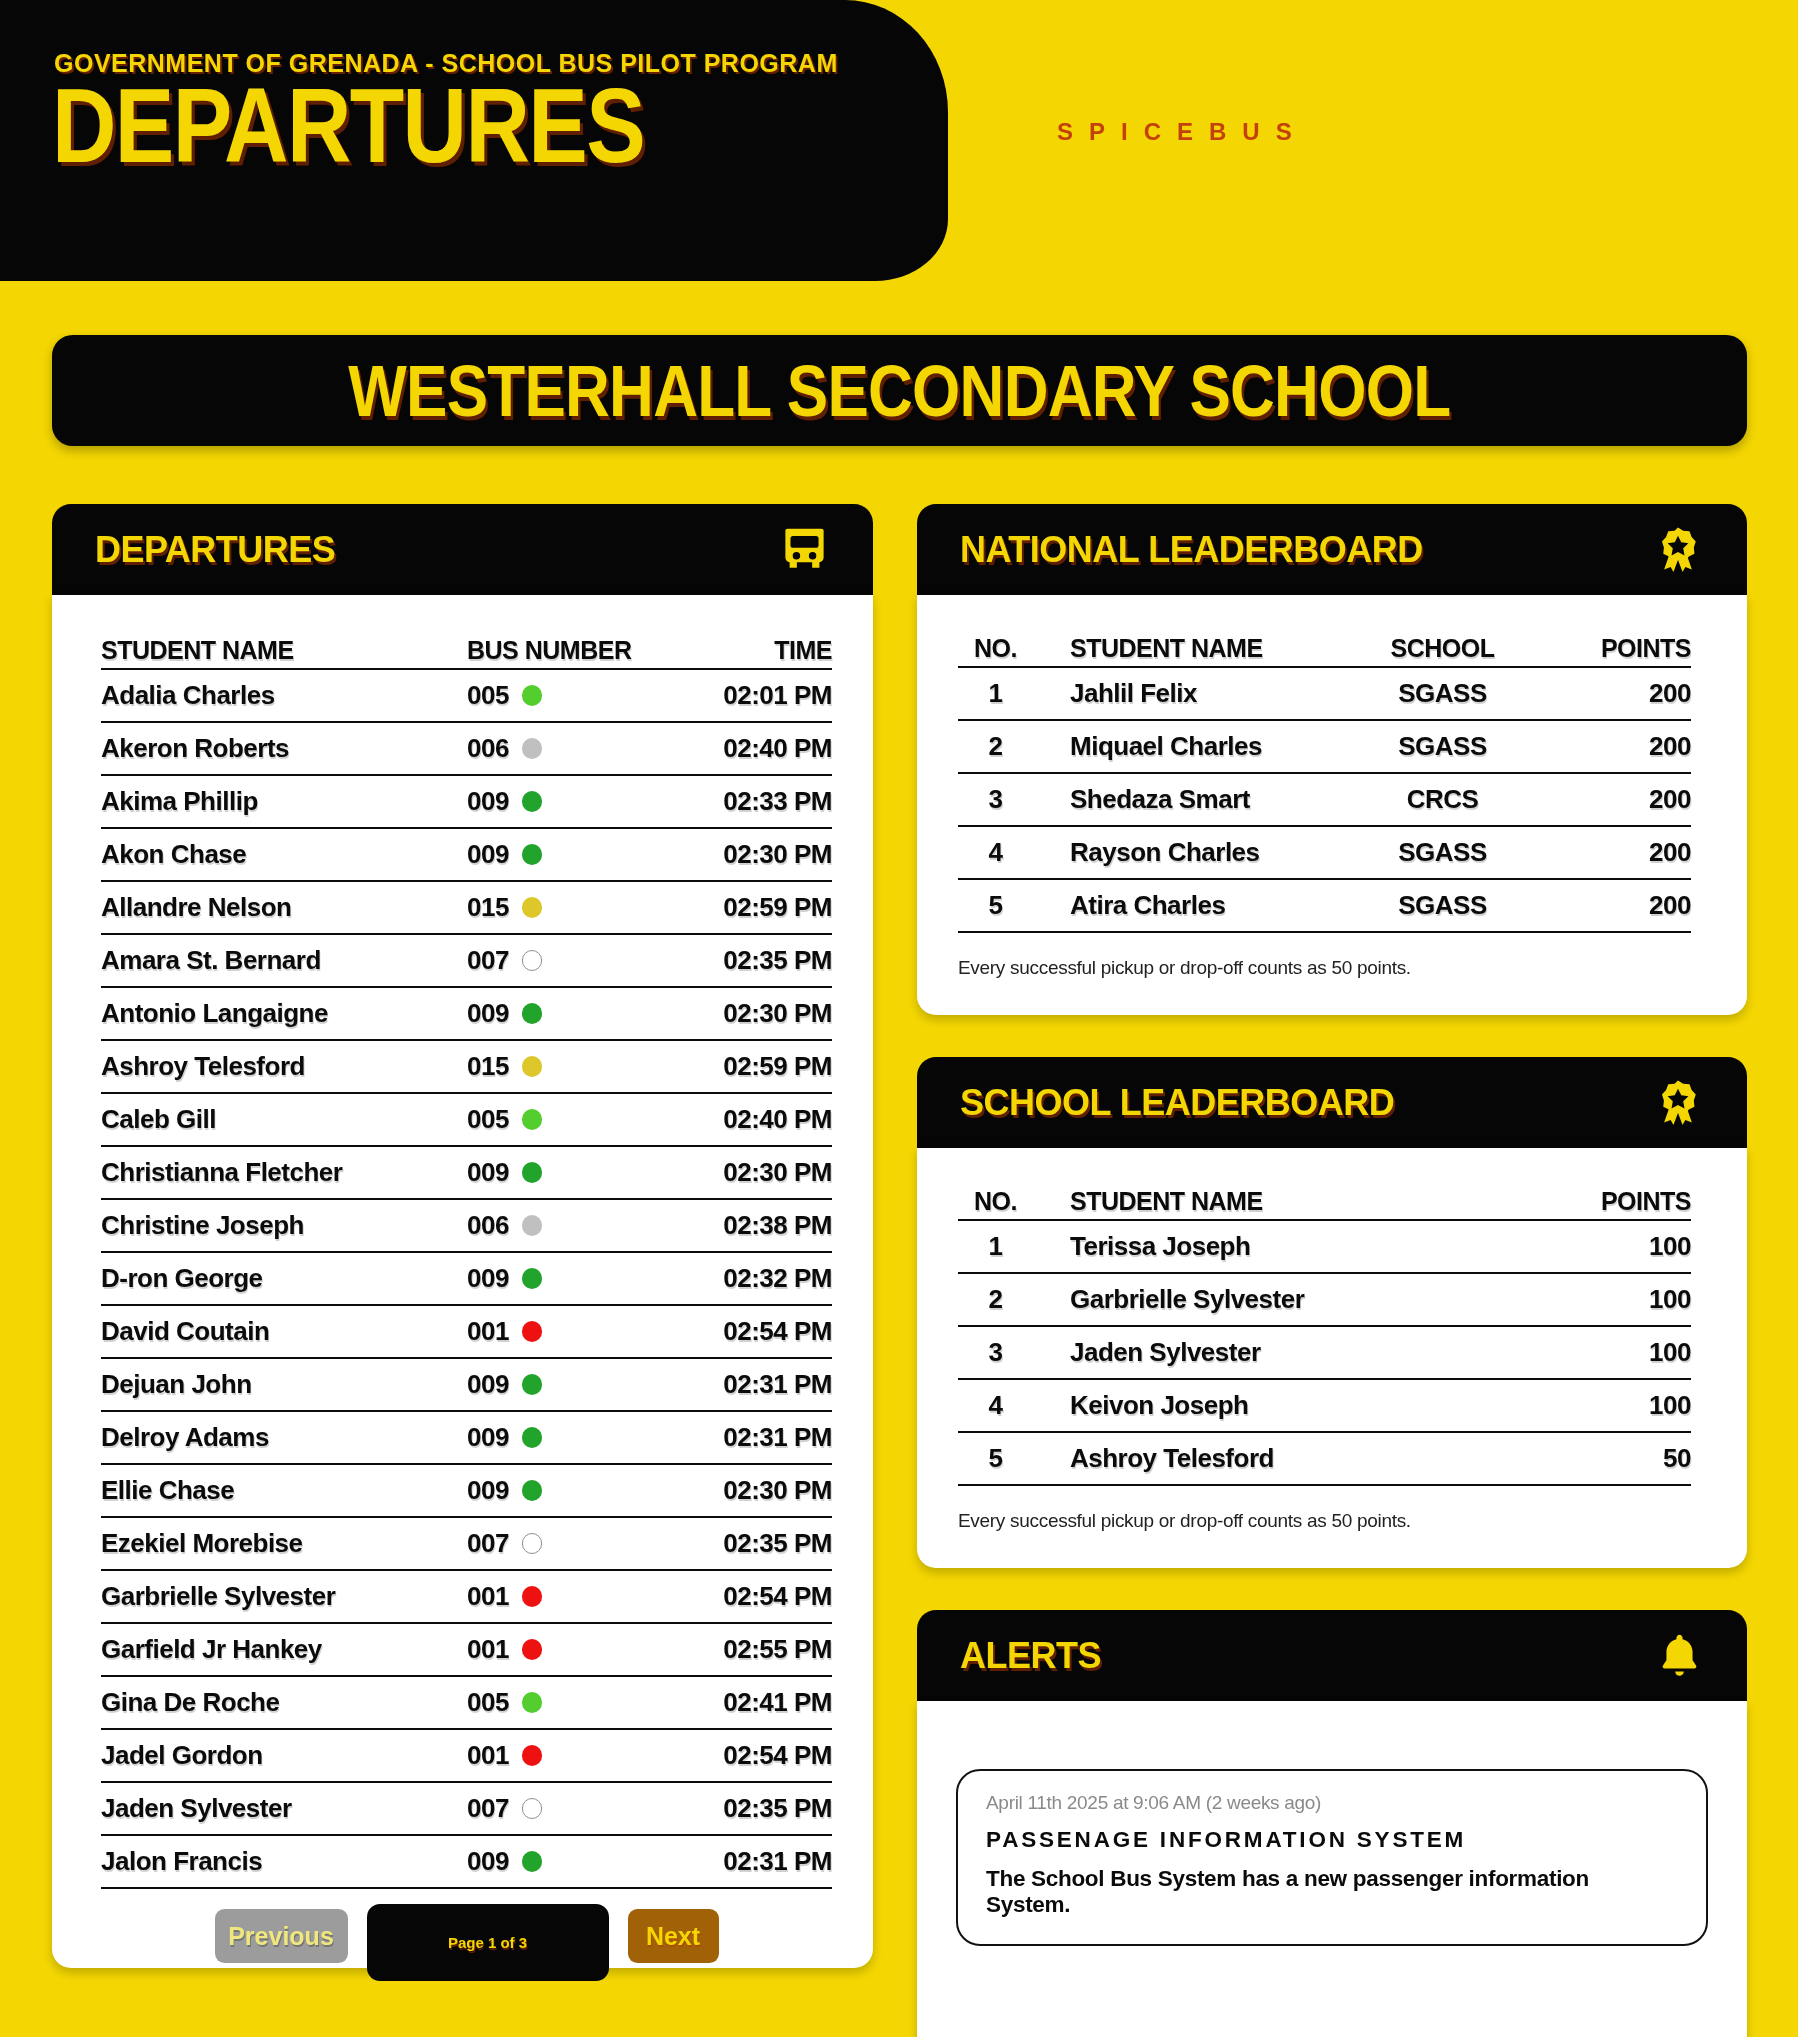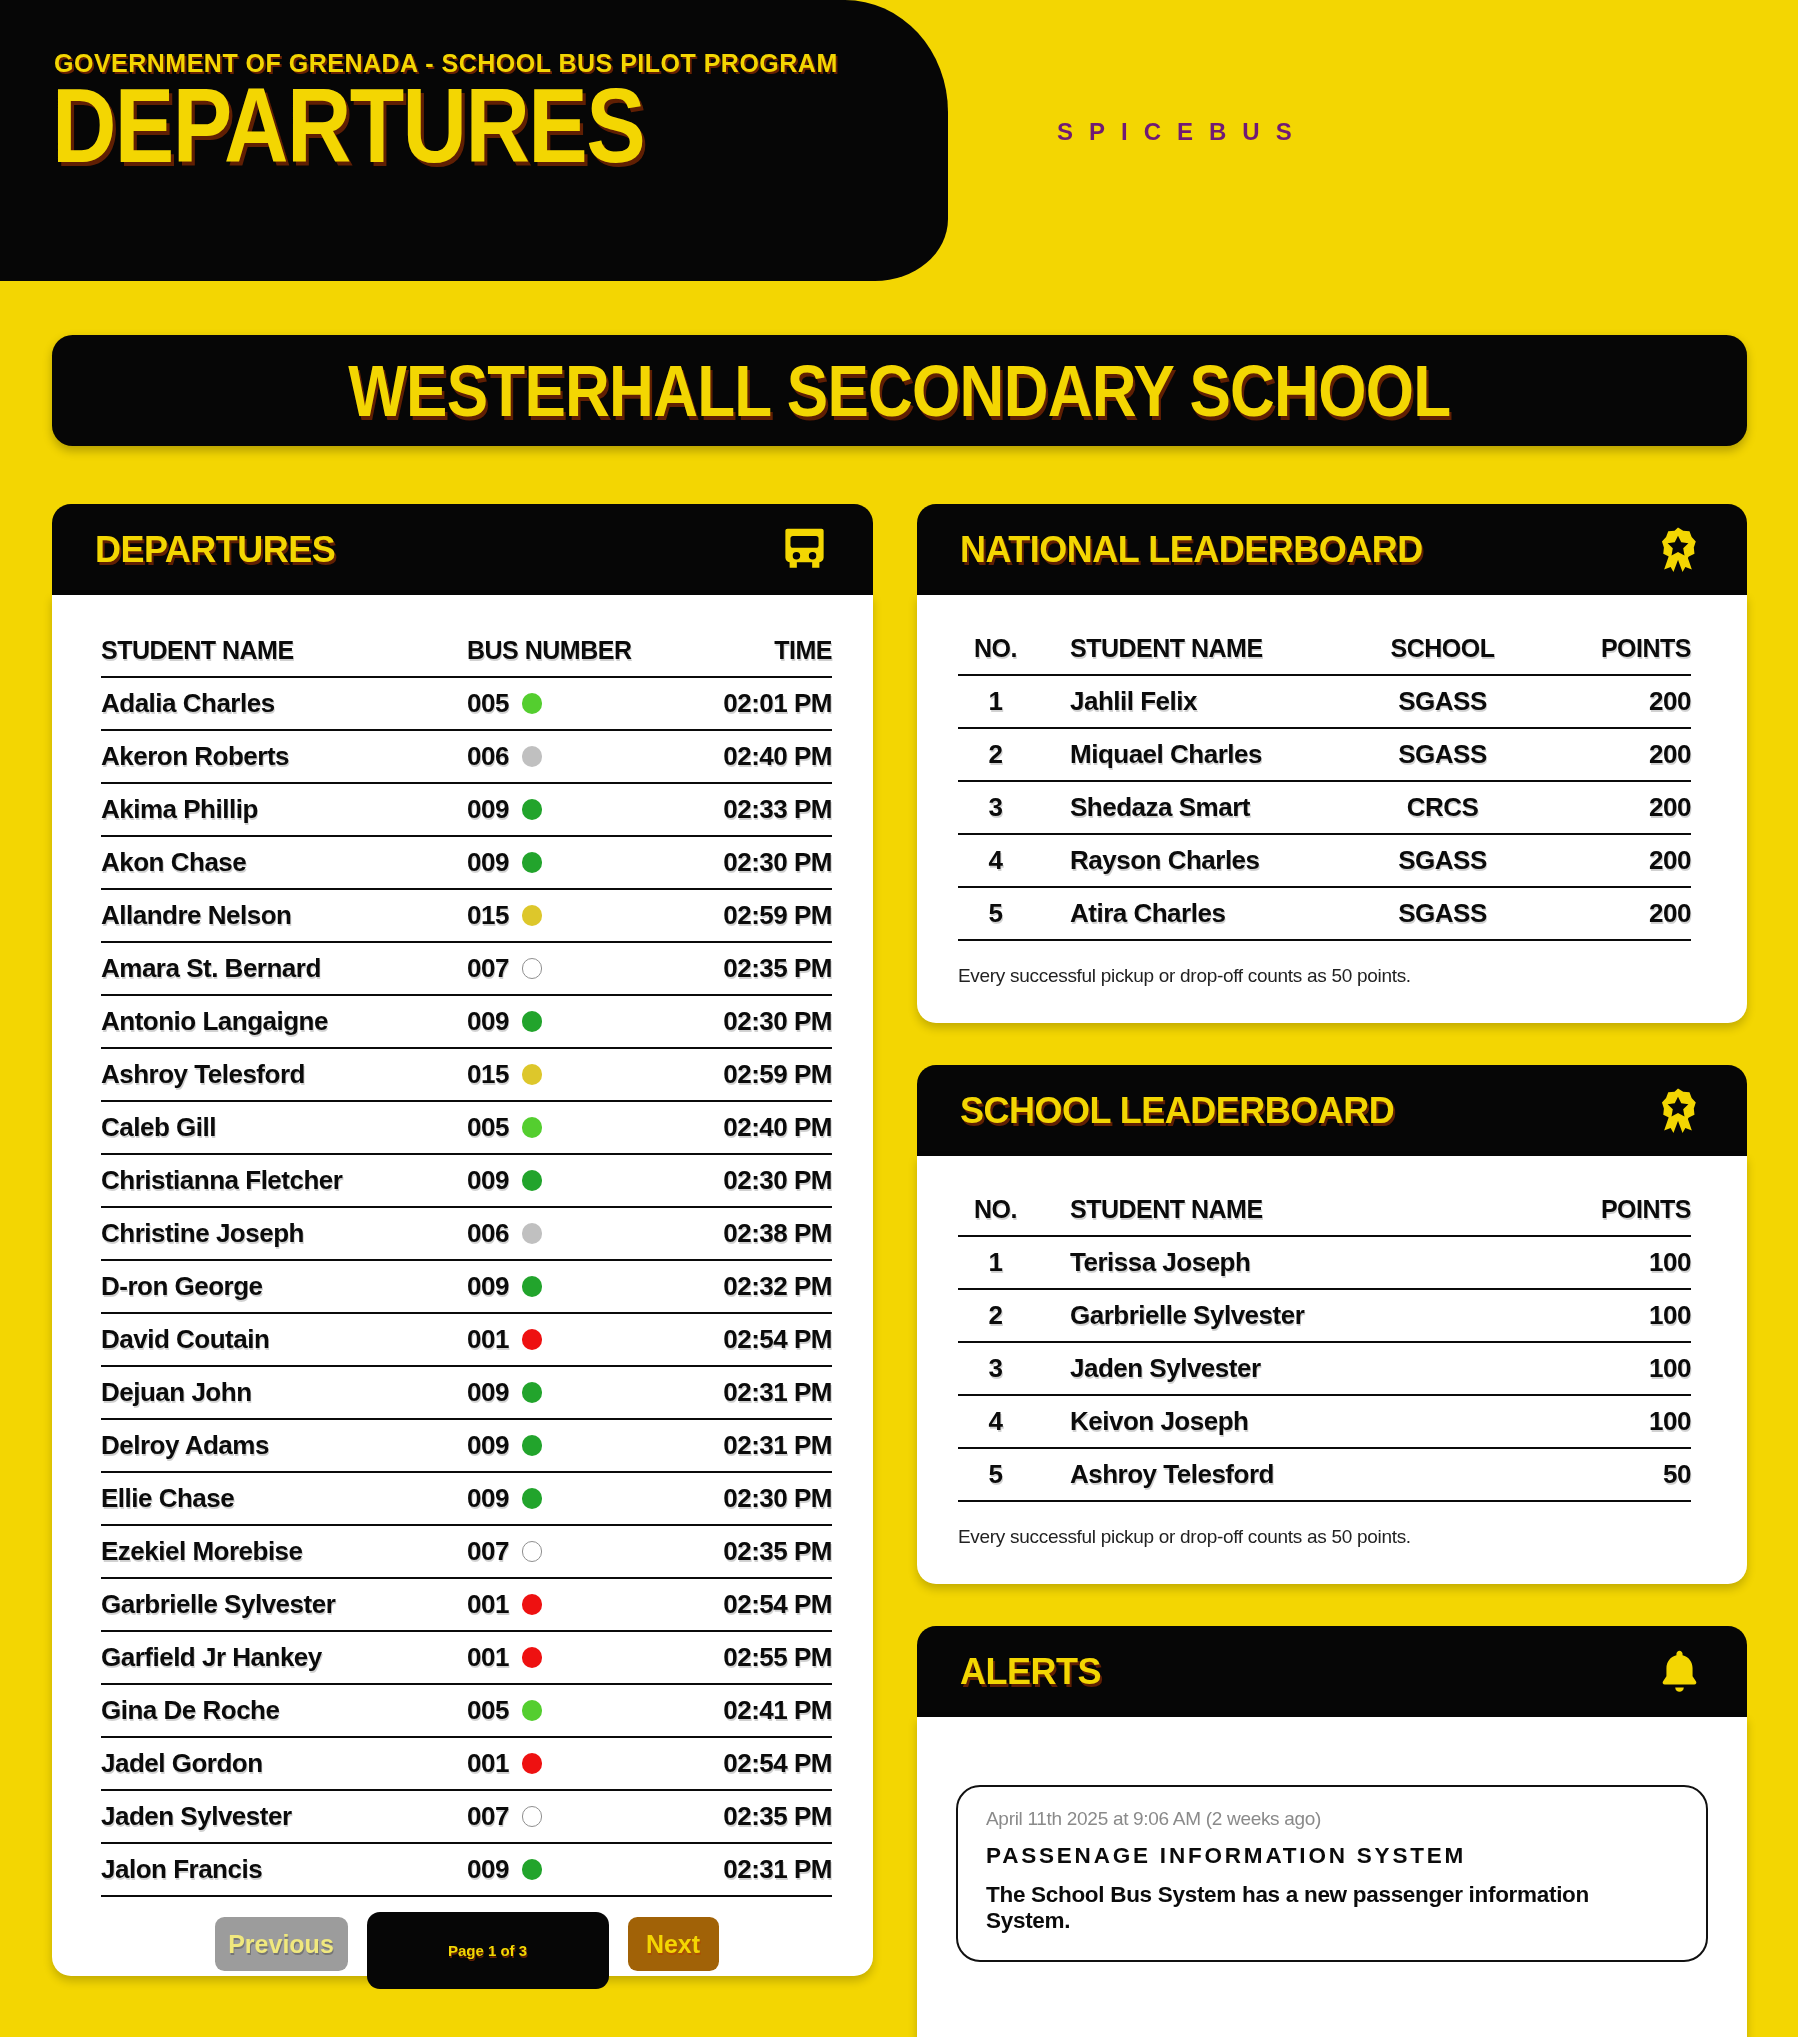--- a/index.html
+++ b/index.html
@@ -18,21 +18,21 @@
   .program{
     position:absolute;left:54px;top:49px;font-size:25px;color:#F3D602;
     letter-spacing:0.5px;text-shadow:1.9px 1.9px 0 rgba(185,55,0,.55);
   }
   .hero-title{
     position:absolute;left:52px;top:73px;font-size:105px;line-height:1;color:#F3D602;
     letter-spacing:-1.9px;text-shadow:3.7px 3.7px 0 rgba(185,55,0,.5);
   }
   .squeeze{display:inline-block;transform:scaleX(.85);transform-origin:left center;}
   .brand{
-    position:absolute;left:1057px;top:118px;font-size:24px;color:#701a75;
+    position:absolute;left:1057px;top:118px;font-size:24px;color:#c2410c;
     letter-spacing:16px;
   }
   
   .banner{
     margin:54px 52px 0;height:111px;background:#060606;border-radius:20.6px;
     display:flex;align-items:center;justify-content:center;
     box-shadow:0 4.7px 9.4px rgba(0,0,0,.25);
   }
   .banner-text{
     font-size:73px;color:#F3D602;letter-spacing:-0.9px;white-space:nowrap;
@@ -51,21 +51,21 @@
     text-shadow:1.9px 2.8px 0 rgba(185,55,0,.5);
   }
   .card-body{
     background:#ffffff;border-radius:0 0 19px 19px;
     box-shadow:0 4.7px 9.4px rgba(0,0,0,.2);
   }
   .icon svg{display:block;}
   
   table{border-collapse:collapse;width:100%;}
   th,td{font-size:26px;letter-spacing:-0.5px;text-shadow:0.9px 1.9px 0 rgba(0,0,0,.18);}
-  th{font-size:25px;padding:0 0 11px 0;}
+  th{font-size:25px;padding:0 0 3px 0;}
   td{height:51px;border-bottom:2.8px solid #0b0b0b;padding:0;}
   thead th{border-bottom:2.8px solid #0b0b0b;}
   
   .dep-body{padding:41px 41px 0 49px;}
   .td-name{text-align:left;}
   .th-bus,.td-bus{text-align:left;width:206px;}
   .th-time,.td-time{text-align:right;width:159px;}
   .bus-cell{display:flex;align-items:center;gap:13px;height:51px;}
   .dot{width:20.6px;height:20.6px;border-radius:50%;flex:0 0 auto;box-sizing:border-box;}
   

